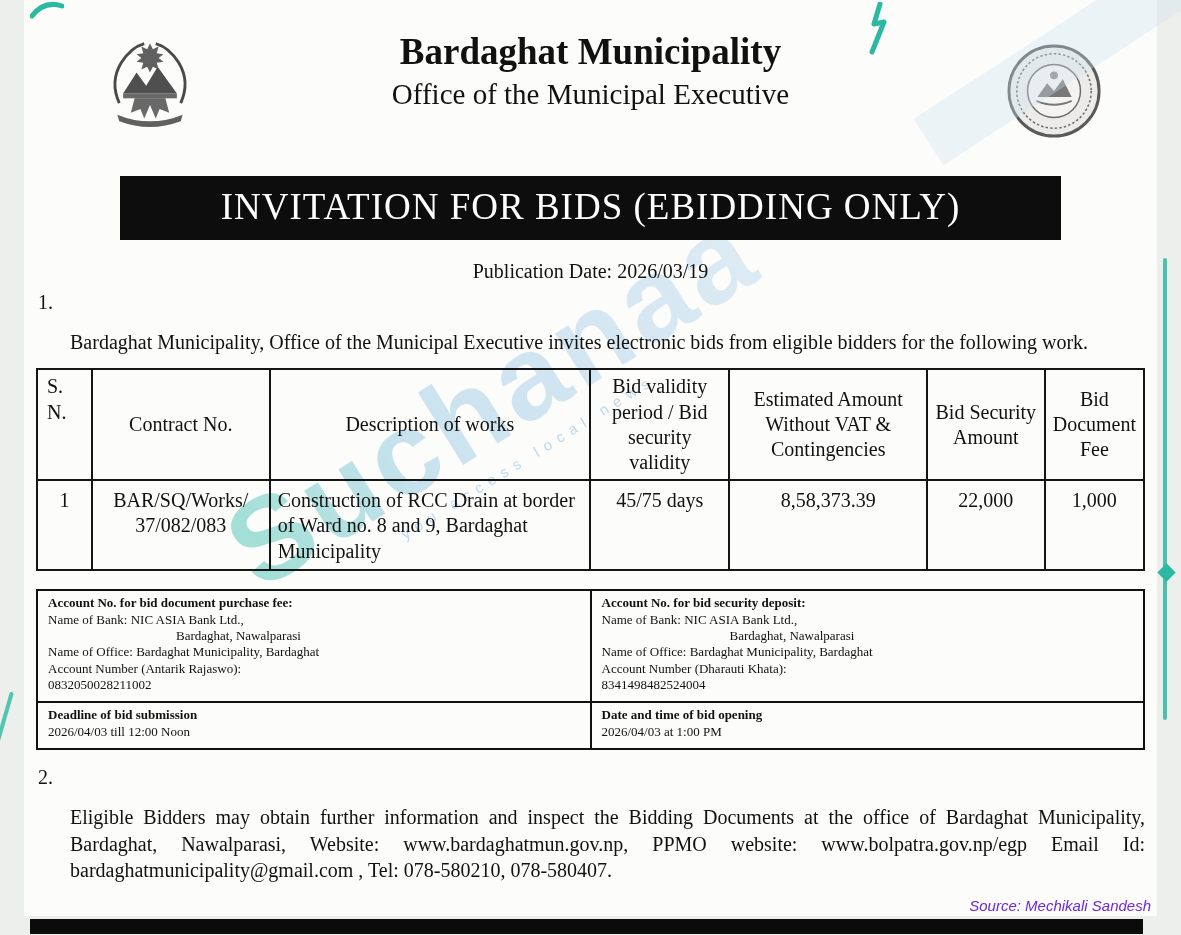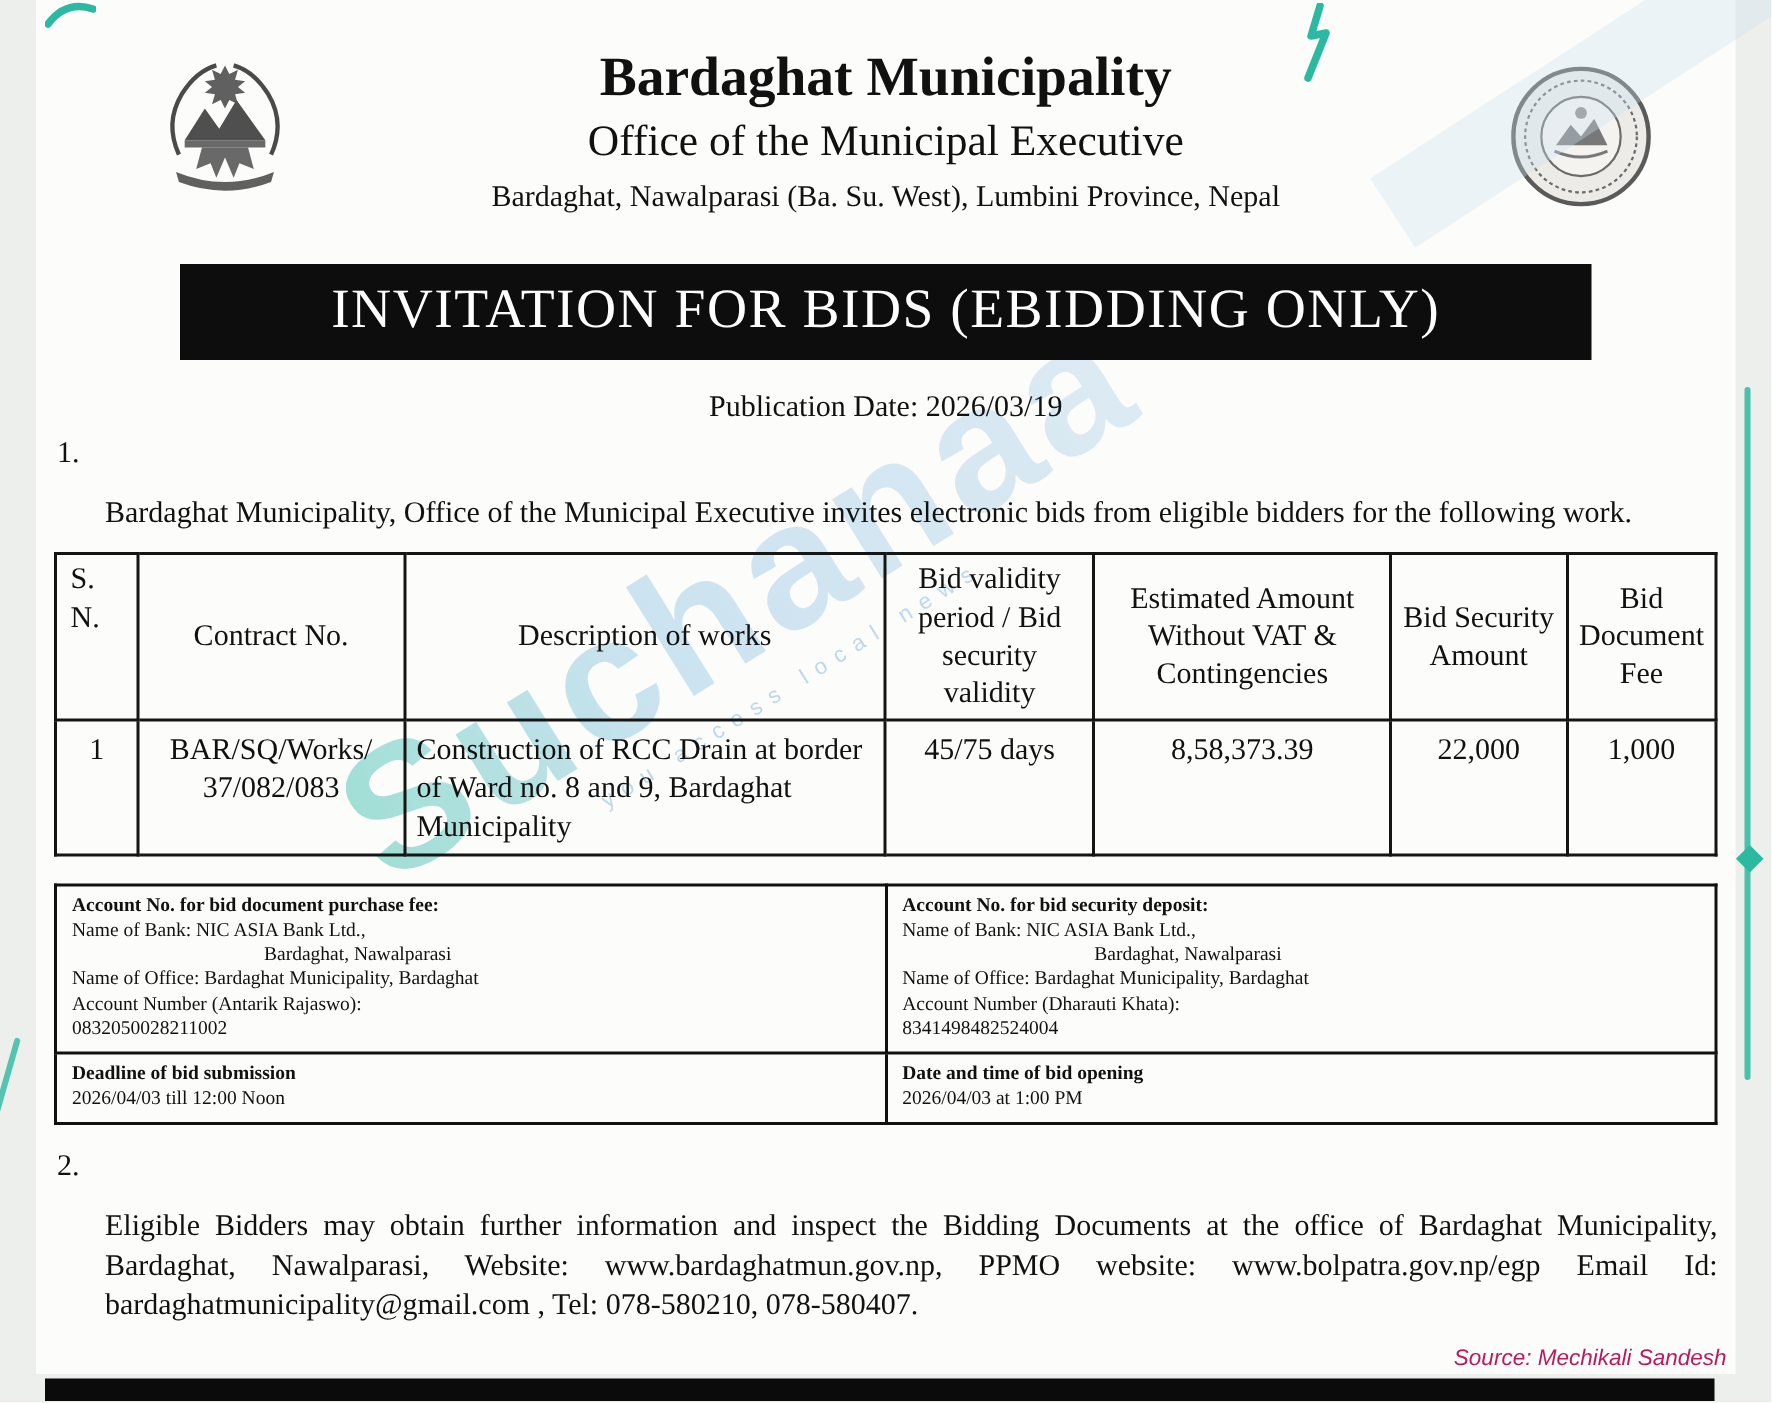--- a/index.html
+++ b/index.html
@@ -75,21 +75,21 @@
     border: 2.5px solid #111; width: 50%;
     vertical-align: top; padding: 4px 10px 8px 10px; line-height: 1.26;
   }
   .bold { font-weight: bold; }
   .indent { padding-left: 128px; }
   
   .signature { text-align: right; font-weight: bold; font-size: 21.5px; margin: 8px 22px 0 0; }
   .source-line {
     position: absolute; right: 30px; top: 897px; z-index: 5;
     font-family: "Liberation Sans", "DejaVu Sans", sans-serif;
-    font-style: italic; font-size: 15px; color: #be185d;
+    font-style: italic; font-size: 15px; color: #6d28d9;
   }
   .bottom-bar {
     position: absolute; left: 30px; top: 919px; width: 1113px; height: 15px;
     background: #0b0b0b; z-index: 5;
   }
   
   .deco { position: absolute; pointer-events: none; z-index: 4; }
   .band-tr {
     position: absolute; right: -60px; top: 22px; width: 340px; height: 55px;
     background: #cde2f1; opacity: .35; transform: rotate(-33deg); z-index: 3; pointer-events: none;
@@ -122,21 +122,20 @@
             <path d="M50 10 l3 6 6-3 -2 7 7 1 -5 4 5 4 -7 1 2 7 -6-3 -3 6 -3-6 -6 3 2-7 -7-1 5-4 -5-4 7-1 -2-7 6 3z" opacity="0.9"></path>
             <path d="M22 62 L36 40 L46 54 L58 34 L78 62 Z"></path>
             <rect x="22" y="62" width="56" height="5" opacity="0.85"></rect>
             <path d="M34 67 L30 82 L40 78 L44 88 L50 74 L56 88 L60 78 L70 82 L66 67 Z" opacity="0.85"></path>
             <path d="M16 84 Q50 98 84 84 L82 91 Q50 103 18 91 Z" opacity="0.9"></path>
           </g>
         </svg>
 
         <div class="title">Bardaghat Municipality</div>
         <div class="subtitle">Office of the Municipal Executive</div>
-        <div class="address">Bardaghat, Nawalparasi (Ba. Su. West), Lumbini Province, Nepal</div>
 
         <svg class="logo-right" viewBox="0 0 100 100" aria-hidden="true">
           <circle cx="50" cy="50" r="46" fill="#ecebe8" stroke="#5a5a5a" stroke-width="3"></circle>
           <circle cx="50" cy="50" r="38" fill="none" stroke="#6a6a6a" stroke-width="1.5" stroke-dasharray="2.5 2.2"></circle>
           <circle cx="50" cy="50" r="27" fill="#f4f3f0" stroke="#6a6a6a" stroke-width="1.5"></circle>
           <path d="M33 56 L43 42 L50 50 L59 38 L68 56 Z" fill="#787878"></path>
           <path d="M32 60 Q50 68 68 60" stroke="#787878" fill="none" stroke-width="2"></path>
           <circle cx="50" cy="34" r="4" fill="#8a8a8a"></circle>
         </svg>
       </div>

